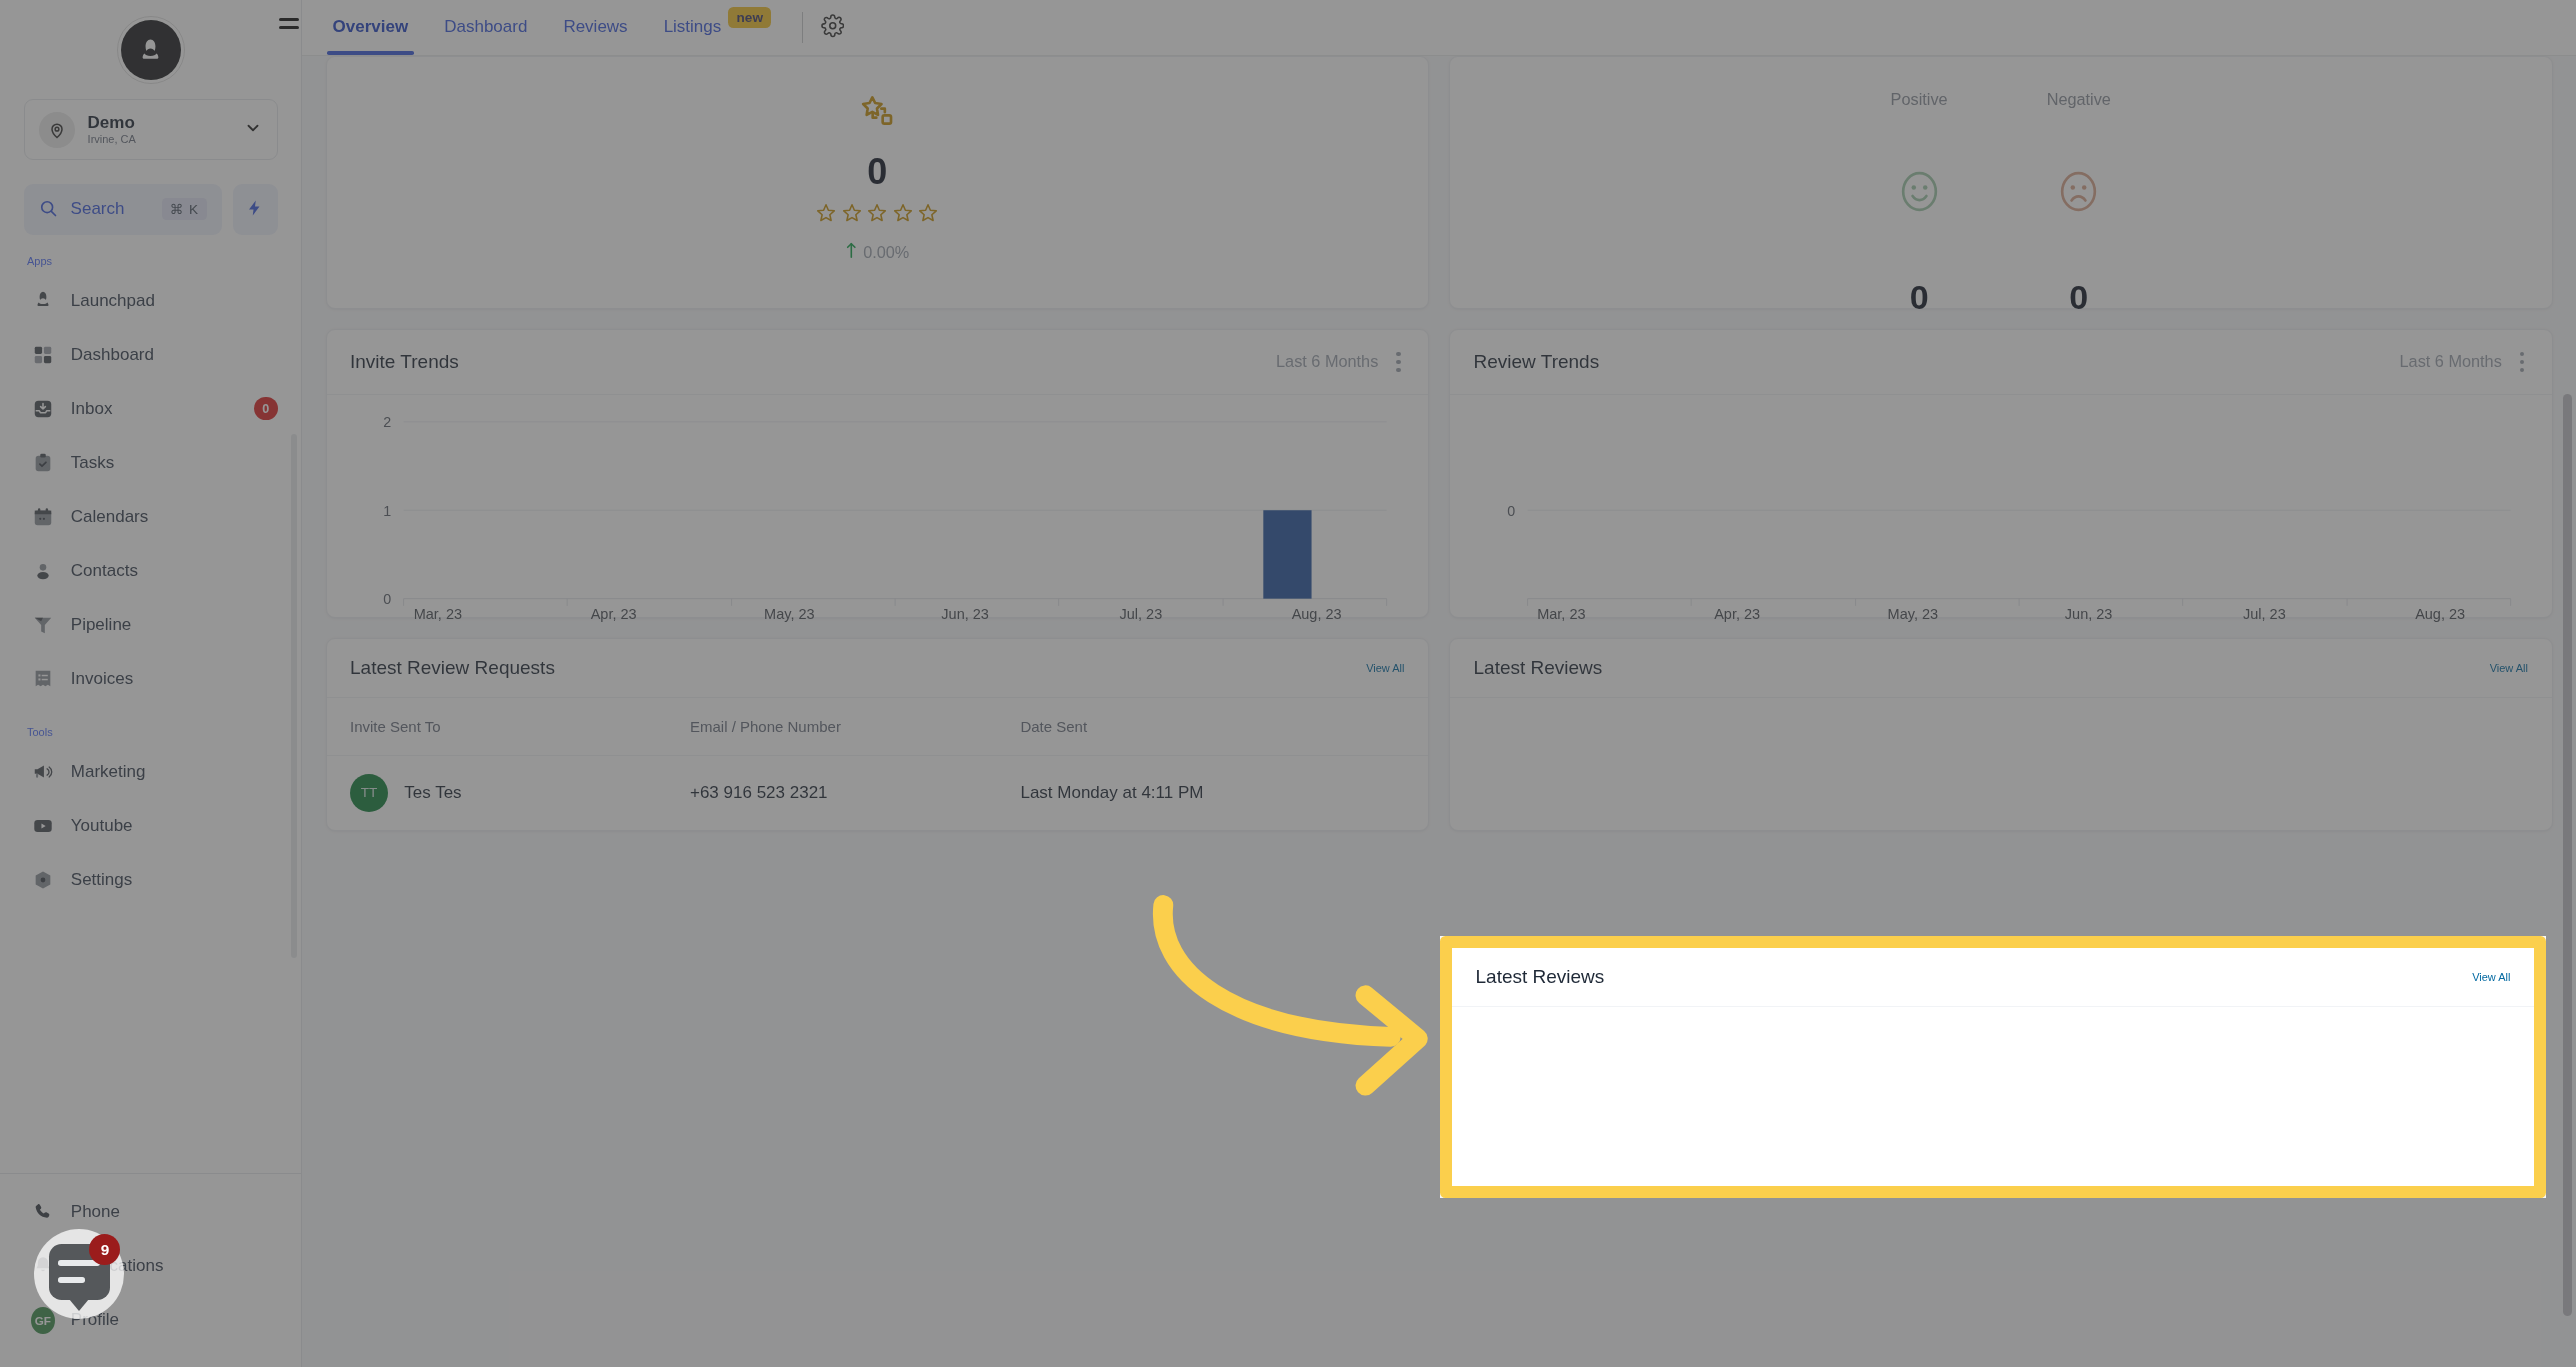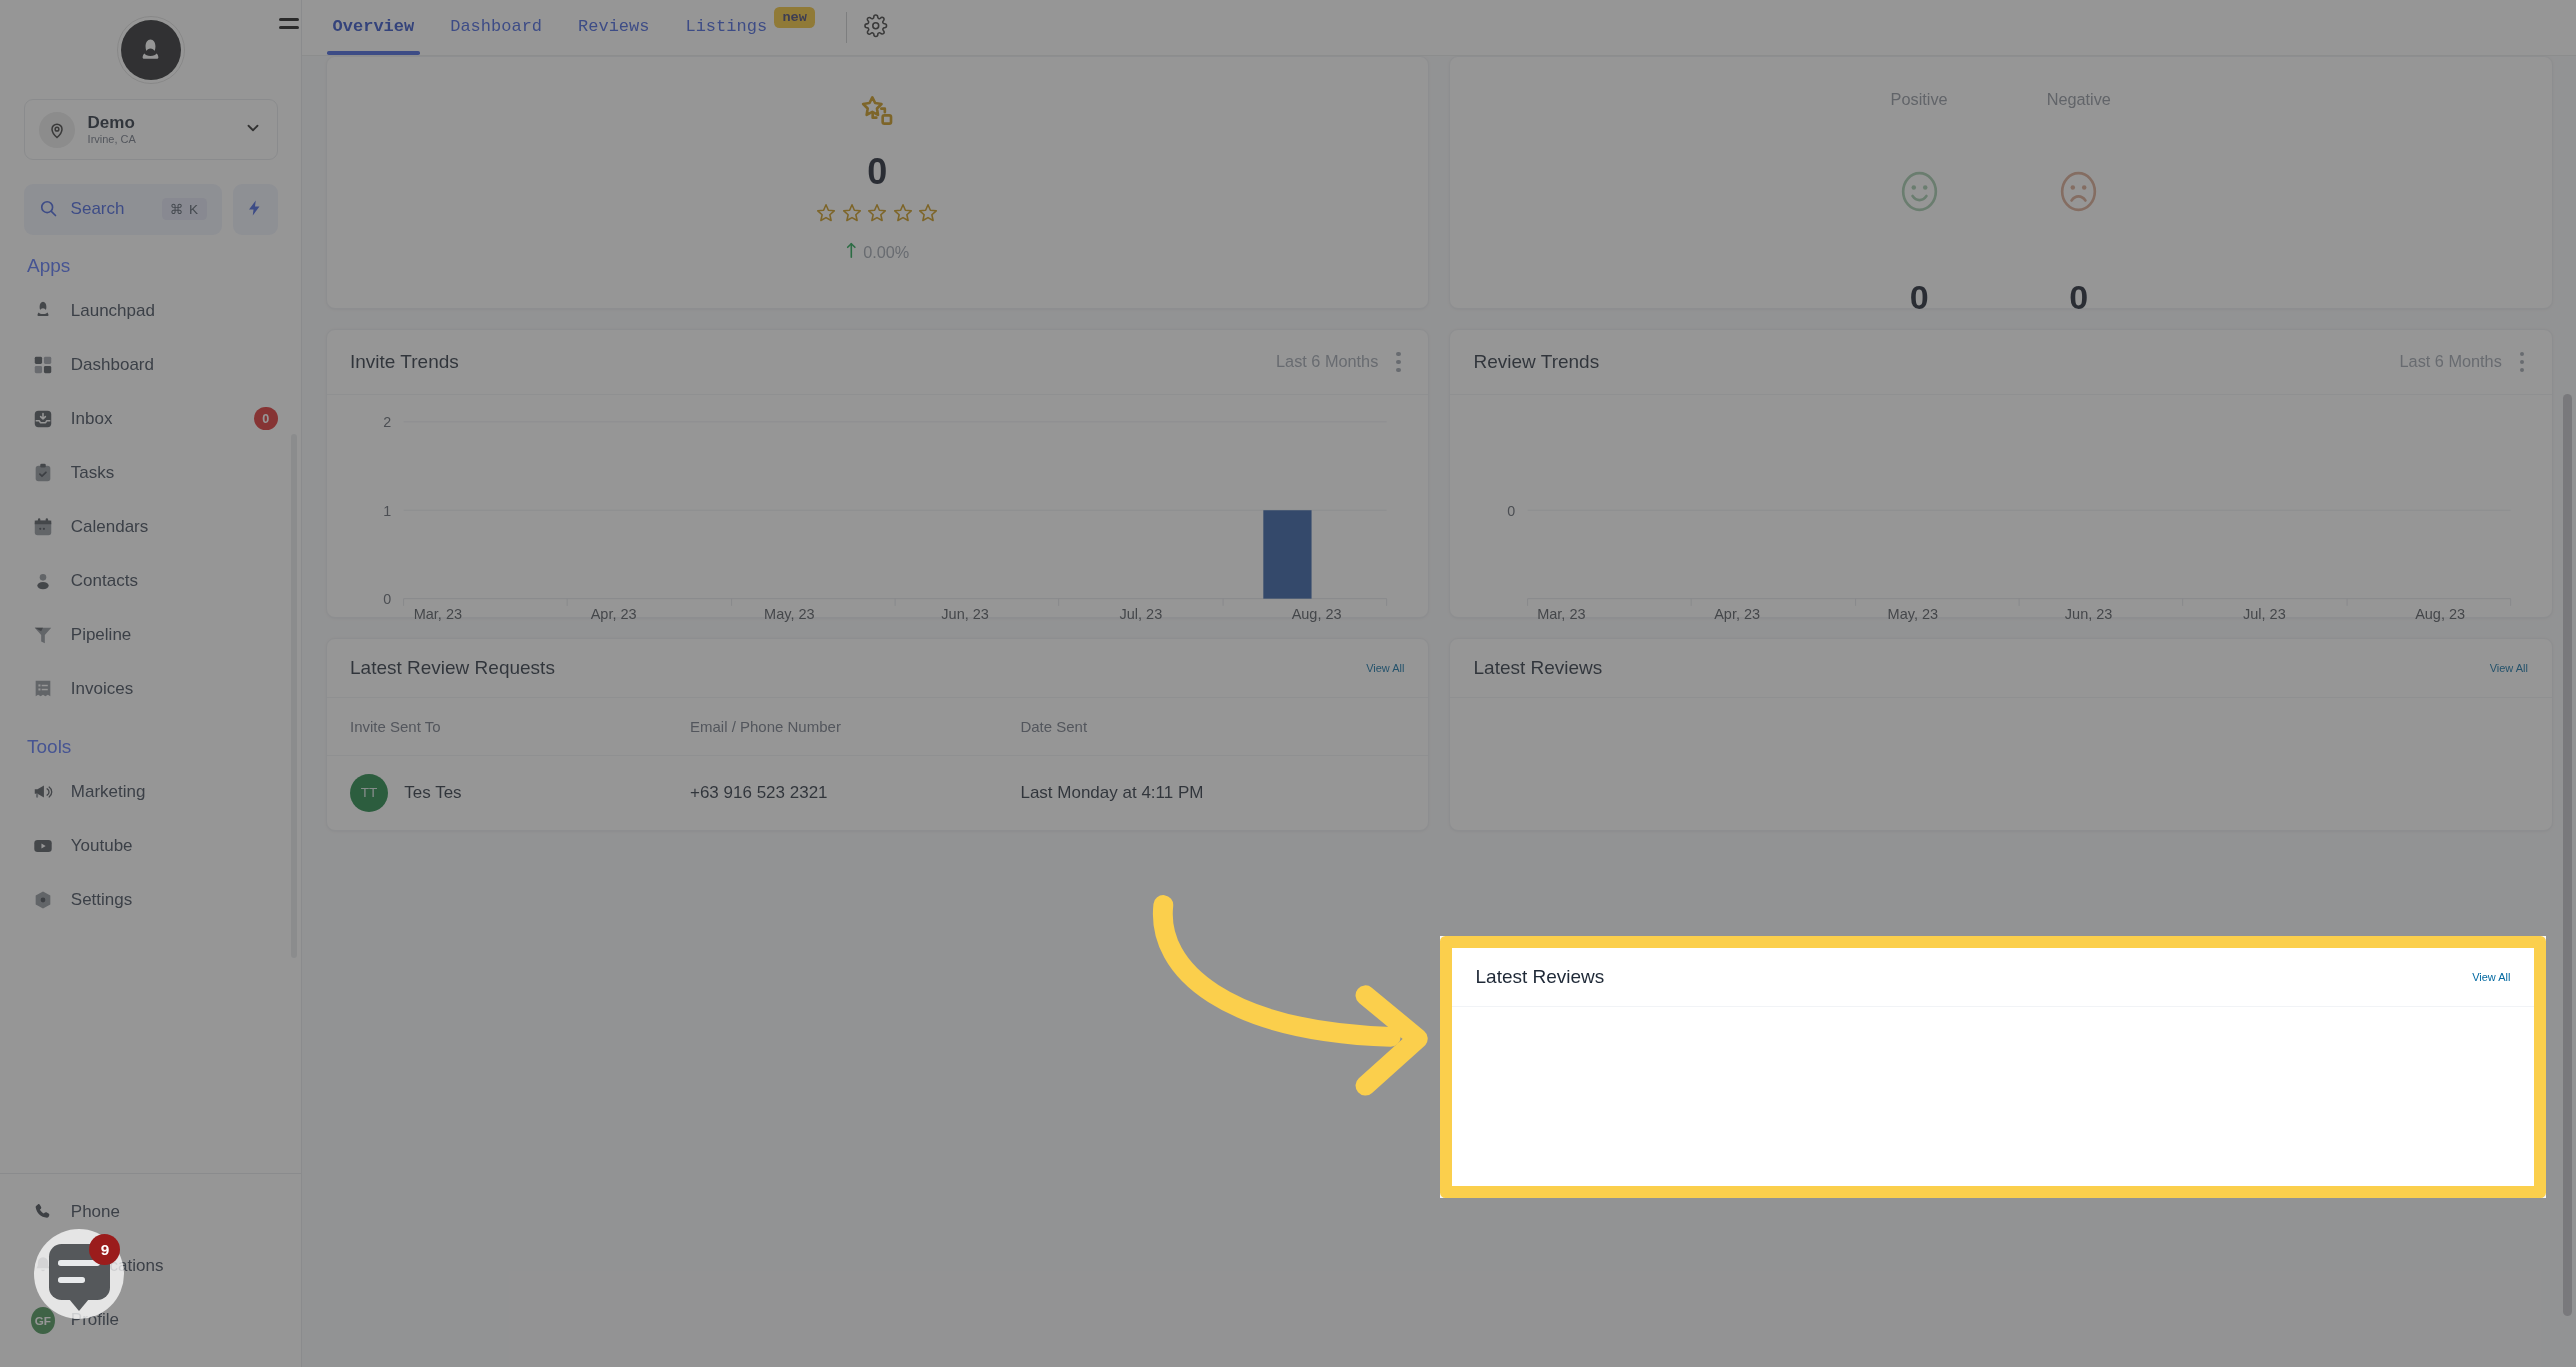--- a/index.html
+++ b/index.html
@@ -48,21 +48,21 @@
   .kbd {
     background: #dfe3f3; border-radius: 4.5px; padding: 2.7px 8.1px;
     font-size: 13.6px; color: #4b5563; letter-spacing: 0.9px;
   }
   .bolt-box {
     width: 45px; height: 51px; background: #eef1fb; border-radius: 9px;
     display: flex; align-items: center; justify-content: center; cursor: pointer;
   }
 
   .nav-section-title {
-    font-size: 19px; color: #4f6ef7; padding: 20px 0 7.2px 27px; font-weight: 400;
+    font-size: 11px; color: #4f6ef7; padding: 20px 0 7.2px 27px; font-weight: 400;
   }
   .nav-list { list-style: none; }
   .nav-item {
     display: flex; align-items: center; gap: 16.3px; height: 54px;
     padding: 0 23.5px 0 31px; cursor: pointer; position: relative;
   }
   .nav-icon { width: 23.5px; height: 23.5px; flex: 0 0 auto; display:flex; align-items:center; justify-content:center; }
   .nav-label { font-size: 17px; color: #374151; flex: 1 1 auto; }
   .nav-badge {
     min-width: 23.5px; height: 23.5px; padding: 0 6.3px; border-radius: 11.7px;
@@ -89,21 +89,21 @@
     position: absolute; left: -23.5px; top: 18px; width: 22px; cursor: pointer;
   }
   .hamburger i { display: block; height: 2.7px; background: #111; border-radius: 1.8px; margin-bottom: 5.4px; }
   .hamburger i:nth-child(1) { width: 20px; }
   .hamburger i:nth-child(2) { width: 20px; }
 
   .tabs { display: flex; align-items: flex-end; height: 100%; padding-left: 12.6px; }
   .tab {
     position: relative; padding: 0 18px 14.5px 18px; font-size: 17px;
     color: #3b5bdb; cursor: pointer; display: flex; align-items: flex-end; gap: 7.2px;
-    height: 100%; align-items: center; padding-top: 12.6px; font-family: Liberation Mono, monospace;
+    height: 100%; align-items: center; padding-top: 12.6px;
   }
   .tab.active { font-weight: 700; color: #2747c4; }
   .tab.active::after {
     content: ""; position: absolute; left: 12.6px; right: 12.6px; bottom: 0;
     height: 3.6px; background: #3b5bdb; border-radius: 1.8px;
   }
   .new-badge {
     background: #f2c12e; color: #3b3b6b; font-size: 13.6px; font-weight: 700;
     border-radius: 5.4px; padding: 2.7px 8.1px; position: relative; top: -9px;
   }

